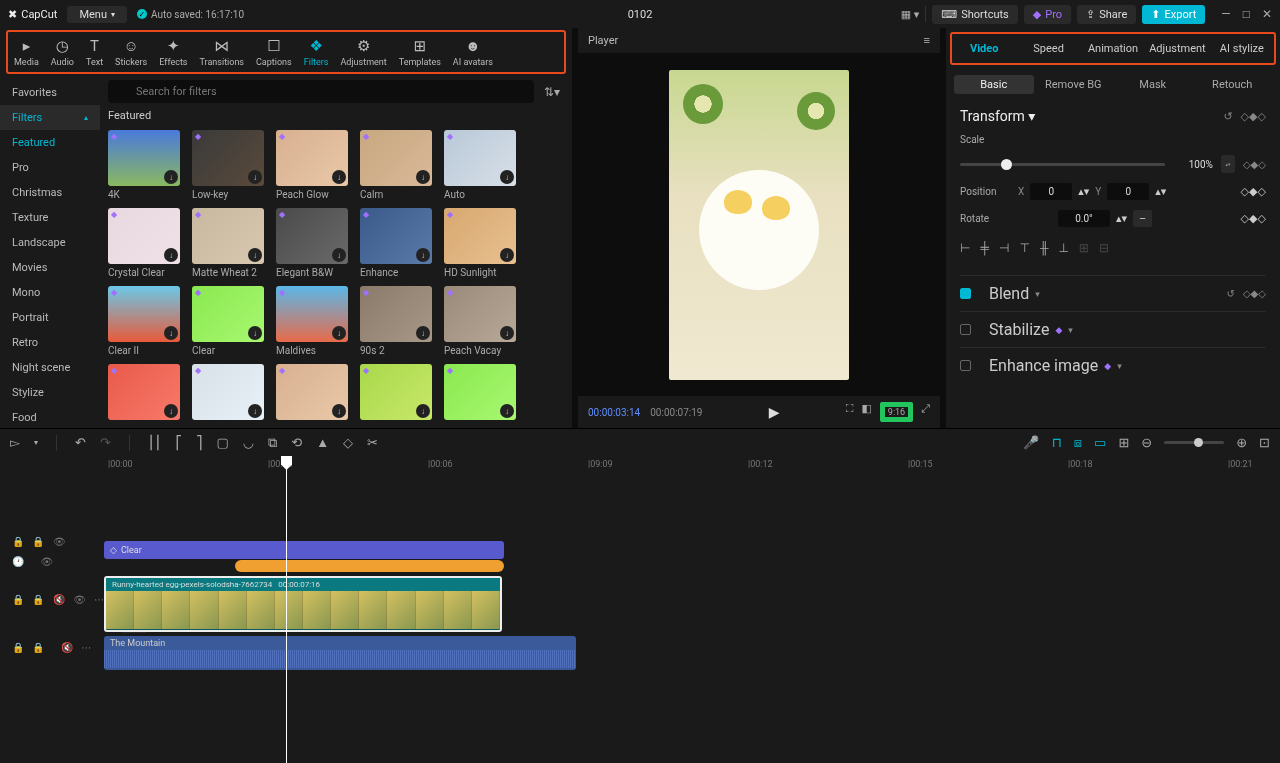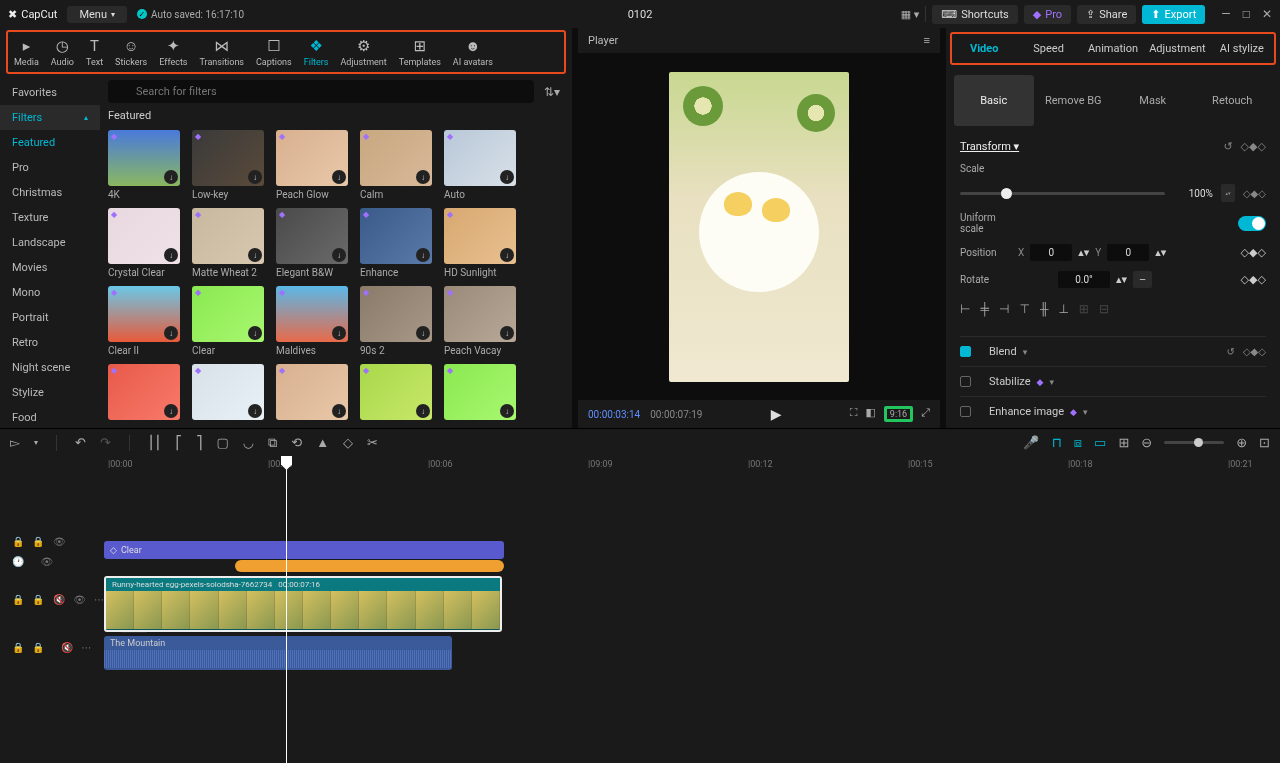--- a/index.html
+++ b/index.html
@@ -60,46 +60,46 @@
 .player-ctrl .t1 { color:#6090ff; }
 .player-ctrl .play { margin:0 auto; color:#ddd; font-size:14px; }
 .player-ctrl .right-icons { display:flex; gap:8px; color:#aaa; font-size:11px; }
 
 
 .props { width:334px; background:#1a1a1a; margin-left:6px; display:flex; flex-direction:column; }
 .prop-tabs { display:flex; border:2px solid #e8491d; border-radius:3px; margin:4px; }
 .prop-tab { flex:1; text-align:center; padding:8px 0; font-size:11px; color:#ccc; cursor:pointer; }
 .prop-tab.active { color:#00b8d4;font-weight:bold; }
 .sub-tabs { display:flex; margin:6px 8px; }
-.sub-tab { flex:1; text-align:center; padding:19px 0; font-size:11px; color:#aaa; cursor:pointer; }
+.sub-tab { flex:1; text-align:center; padding:3px 0; font-size:11px; color:#aaa; cursor:pointer; }
 .sub-tab.active { background:#333; border-radius:3px; color:#eee; }
 .prop-body { padding:8px 14px; flex:1; overflow:auto; }
 .prop-section { margin-bottom:16px; }
 .prop-head { display:flex; justify-content:space-between; align-items:center; margin-bottom:10px; }
-.prop-head .title { font-size:11px; color:#eee;text-decoration:underline; }
+.prop-head .title { font-size:14px; color:#eee; }
 .prop-head .acts { display:flex; gap:8px; color:#888; font-size:11px; }
 .prop-row { display:flex; align-items:center; margin-bottom:10px; gap:8px; }
 .prop-row .lbl { width:52px; font-size:10px; color:#aaa; }
 .prop-row .slider { flex:1; height:3px; background:#444; border-radius:2px; position:relative; }
 .prop-row .slider .knob { position:absolute; left:20%; top:-4px; width:11px; height:11px; border-radius:50%; background:#eee; }
 .prop-row .val { width:40px; font-size:10px; color:#ddd; text-align:right; }
 .prop-row .spin { width:14px; height:18px; background:#2a2a2a; border-radius:2px; display:flex; flex-direction:column; align-items:center; justify-content:center; font-size:5px; color:#888; gap:1px; }
 .prop-row .kf { color:#888; font-size:10px; }
 .toggle { width:28px; height:15px; background:#00b8d4; border-radius:8px; position:relative; margin-left:auto; }
 .toggle .k { position:absolute; right:1px; top:1px; width:13px; height:13px; background:#fff; border-radius:50%; }
 .coord-row { display:flex; align-items:center; gap:6px; margin-bottom:10px; }
 .coord-row .lbl { width:52px; font-size:10px; color:#aaa; }
 .coord-row .ax { font-size:10px; color:#888; }
 .coord-row input { width:42px; background:#0d0d0d; border:none; color:#ddd; padding:3px 5px; border-radius:2px; font-size:10px; text-align:center; }
 .align-row { display:flex; gap:10px; padding:4px 0; color:#aaa; font-size:12px; }
 .align-row span { cursor:pointer; }
 .collapse-row { display:flex; align-items:center; padding:8px 0; border-top:1px solid #2a2a2a; gap:6px; }
 .collapse-row .chk { width:11px; height:11px; border:1px solid #666; border-radius:2px; }
 .collapse-row .chk.on { background:#00b8d4; border-color:#00b8d4; }
-.collapse-row .txt { font-size:11px; color:#ccc;padding-left:12px; }
+.collapse-row .txt { font-size:16px; color:#ccc;padding-left:12px; }
 .collapse-row .gem { color:#a070ff; font-size:9px; }
 .collapse-row .ar { color:#888; font-size:9px; }
 .collapse-row .acts { margin-left:auto; display:flex; gap:8px; color:#888; font-size:10px; }
 
 
 .toolbar { height:28px; background:#1a1a1a; display:flex; align-items:center; padding:0 10px; gap:14px; color:#aaa; font-size:13px; border-top:1px solid #000; }
 .toolbar .sp { width:1px; height:16px; background:#333; margin:0 4px; }
 .toolbar .right { margin-left:auto; display:flex; gap:12px; align-items:center; }
 .toolbar .zoom-slider { width:60px; height:3px; background:#444; border-radius:2px; position:relative; }
 .toolbar .zoom-slider .k { position:absolute; left:50%; top:-3px; width:9px; height:9px; background:#ccc; border-radius:50%; }
@@ -117,21 +117,21 @@
 .playhead { position:absolute; top:0; bottom:0; width:1px; background:#fff; left:186px; z-index:10; }
 .playhead .head { position:absolute; top:0; left:-5px; width:11px; height:14px; background:#fff; clip-path:polygon(0 0,100% 0,100% 60%,50% 100%,0 60%); }
 .tracks { position:absolute; top:20px; left:0; right:0; }
 .track { position:absolute; left:0; height:18px; border-radius:3px; }
 .clip-filter { top:65px; left:4px; width:400px; background:#5a5acf; display:flex; align-items:center; padding:0 6px; gap:4px; color:#ddd; font-size:9px; }
 .clip-adj { top:84px; left:135px; width:269px; height:12px; background:#f0a030; border-radius:6px; }
 .clip-video { top:100px; left:4px; width:398px; height:56px; background:#0a5a60; border:2px solid #eee; border-radius:3px; overflow:hidden; }
 .clip-video .hdr { background:#0a7a80; padding:2px 6px; color:#ddd; font-size:8px; display:flex; gap:6px; }
 .clip-video .thumbs { display:flex; height:38px; }
 .clip-video .thumbs .t { flex:1; background:linear-gradient(135deg,#d4c060,#8a9850); border-right:1px solid rgba(0,0,0,.2); }
-.clip-audio { top:160px; left:4px; width:348px; height:34px; background:#3a5a9a; border-radius:3px; overflow:hidden; }
+.clip-audio { top:160px; left:4px; width:472px; height:34px; background:#3a5a9a; border-radius:3px; overflow:hidden; }
 .clip-audio .hdr { padding:2px 6px; color:#ccc; font-size:9px; }
 .clip-audio .wave { height:18px; background:repeating-linear-gradient(90deg,#5a7aca 0 1px,#3a5a9a 1px 2px); opacity:.7; }
 </style>
 </head>
 <body>
 
 <div class="topbar">
   <div class="logo">
     <span>✖</span>
       <span>CapCut</span>
@@ -390,21 +390,21 @@
           <div class="preview-kiwi2"></div>
       </div>
     </div>
     <div class="player-ctrl">
       <span class="t1">00:00:03:14</span>
       <span>00:00:07:19</span>
       <span class="play">▶</span>
       <div class="right-icons">
         <span>⛶</span>
         <span>◧</span>
-        <span style="border:3px solid #22c55e;padding:0 3px;border-radius:2px;font-size:9px">9:16</span>
+        <span style="border:5px solid #22c55e;padding:0 3px;border-radius:2px;font-size:9px">9:16</span>
         <span>⤢</span>
       </div>
     </div>
   </div>
 
   <div class="props">
     <div class="prop-tabs">
       <div class="prop-tab active">Video</div>
       <div class="prop-tab">Speed</div>
       <div class="prop-tab">Animation</div>
@@ -429,26 +429,20 @@
         <div class="prop-row">
           <span class="lbl">Scale</span>
         </div>
         <div class="prop-row">
           <div class="slider">
               <div class="knob"></div>
             </div>
           <span class="val">100%</span>
           <span class="spin">▴▾</span>
           <span class="kf">◇◆◇</span>
-        </div>
-        <div class="prop-row">
-          <span class="lbl">Uniform scale</span>
-          <div class="toggle">
-              <div class="k"></div>
-            </div>
         </div>
         <div class="coord-row">
           <span class="lbl">Position</span>
           <span class="ax">X</span>
           <input value="0" style="">
           <span class="spin">▴▾</span>
           <span class="ax">Y</span>
           <input value="0" style="">
           <span class="spin">▴▾</span>
           <span class="kf" style="margin-left:auto">◇◆◇</span>

